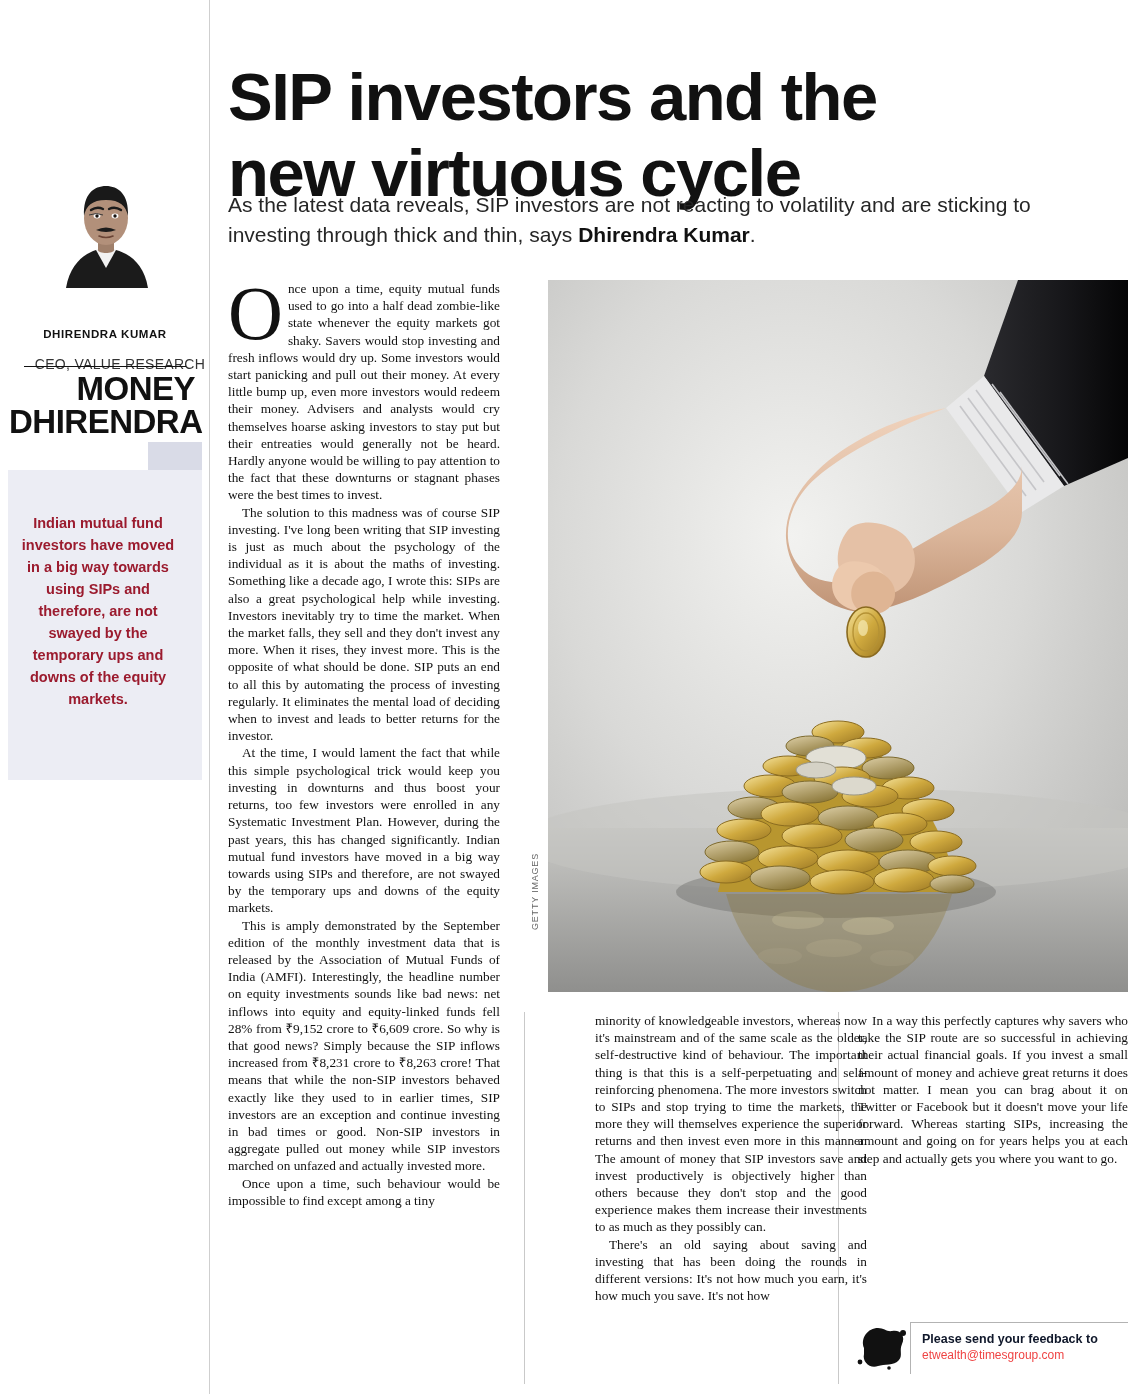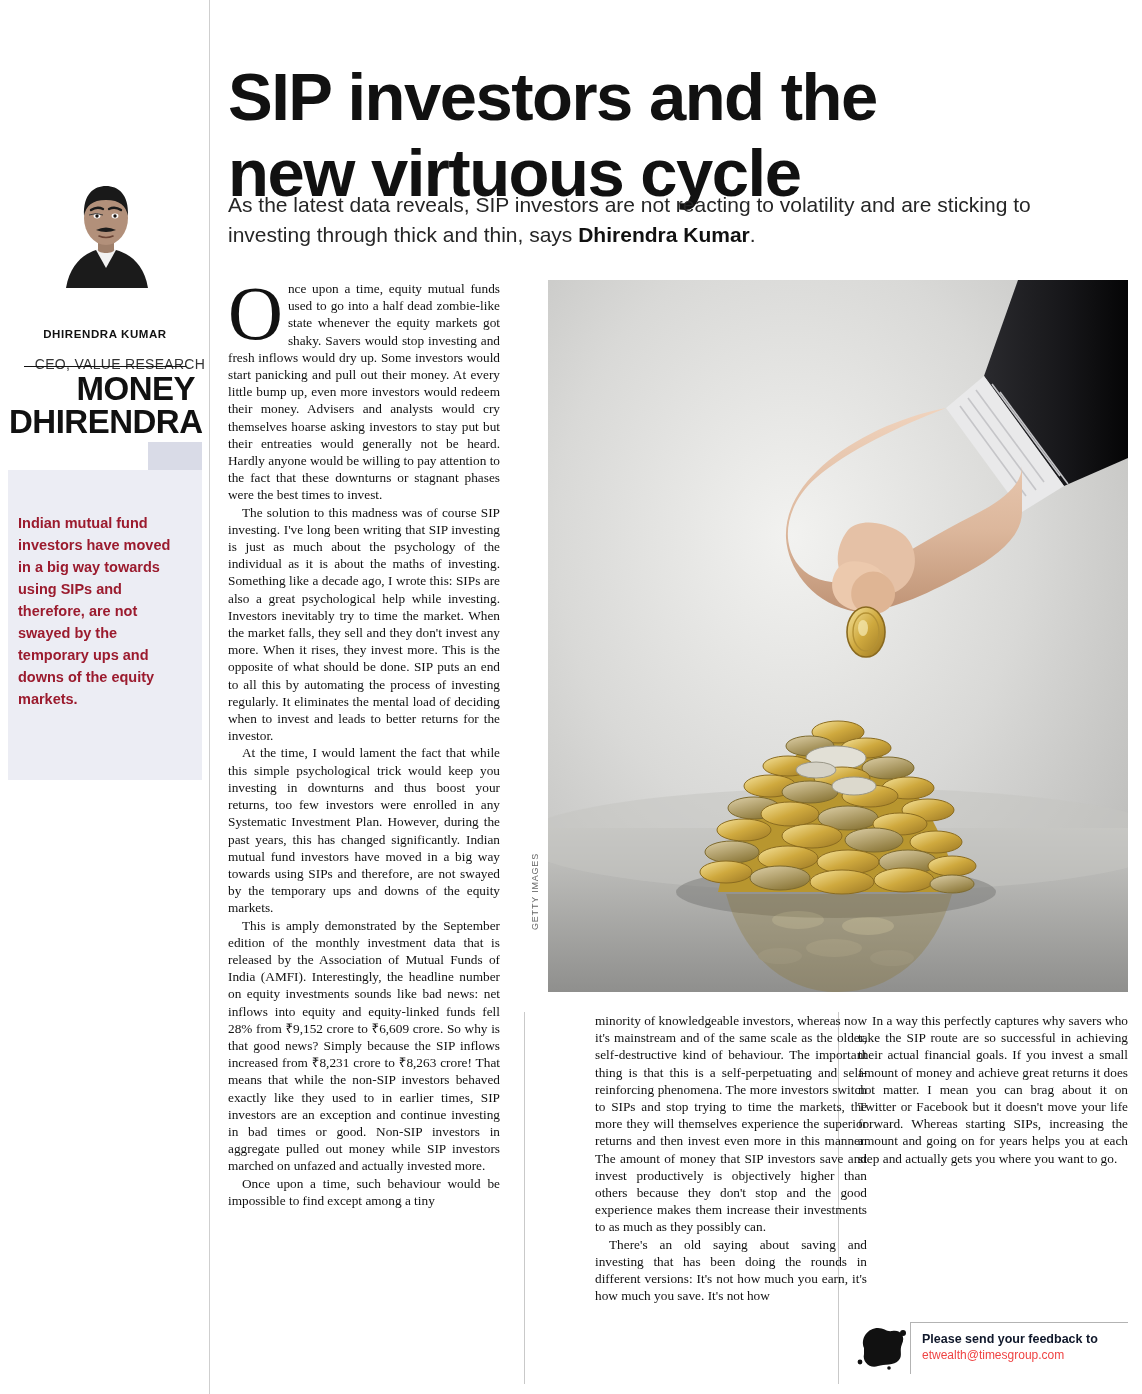--- a/index.html
+++ b/index.html
@@ -51,21 +51,21 @@
   .pullquote-box{
     position:absolute;left:8px;top:470px;width:194px;height:310px;
     background:#ecedf4;
   }
   .pullquote-tab{
     position:absolute;left:148px;top:442px;width:54px;height:30px;
     background:#d9dbe7;
   }
   .pullquote-text{
     position:absolute;left:18px;top:512px;width:160px;
-    text-align:left;
+    text-align:center;
     font-family:"Liberation Sans", sans-serif;
     font-weight:bold;
     font-size:14.5px;line-height:22px;
     color:#9b1b2e;
   }
   
   .headline{
     position:absolute;left:228px;top:14px;width:900px;
     font-family:"Liberation Sans", sans-serif;
     font-weight:bold;

